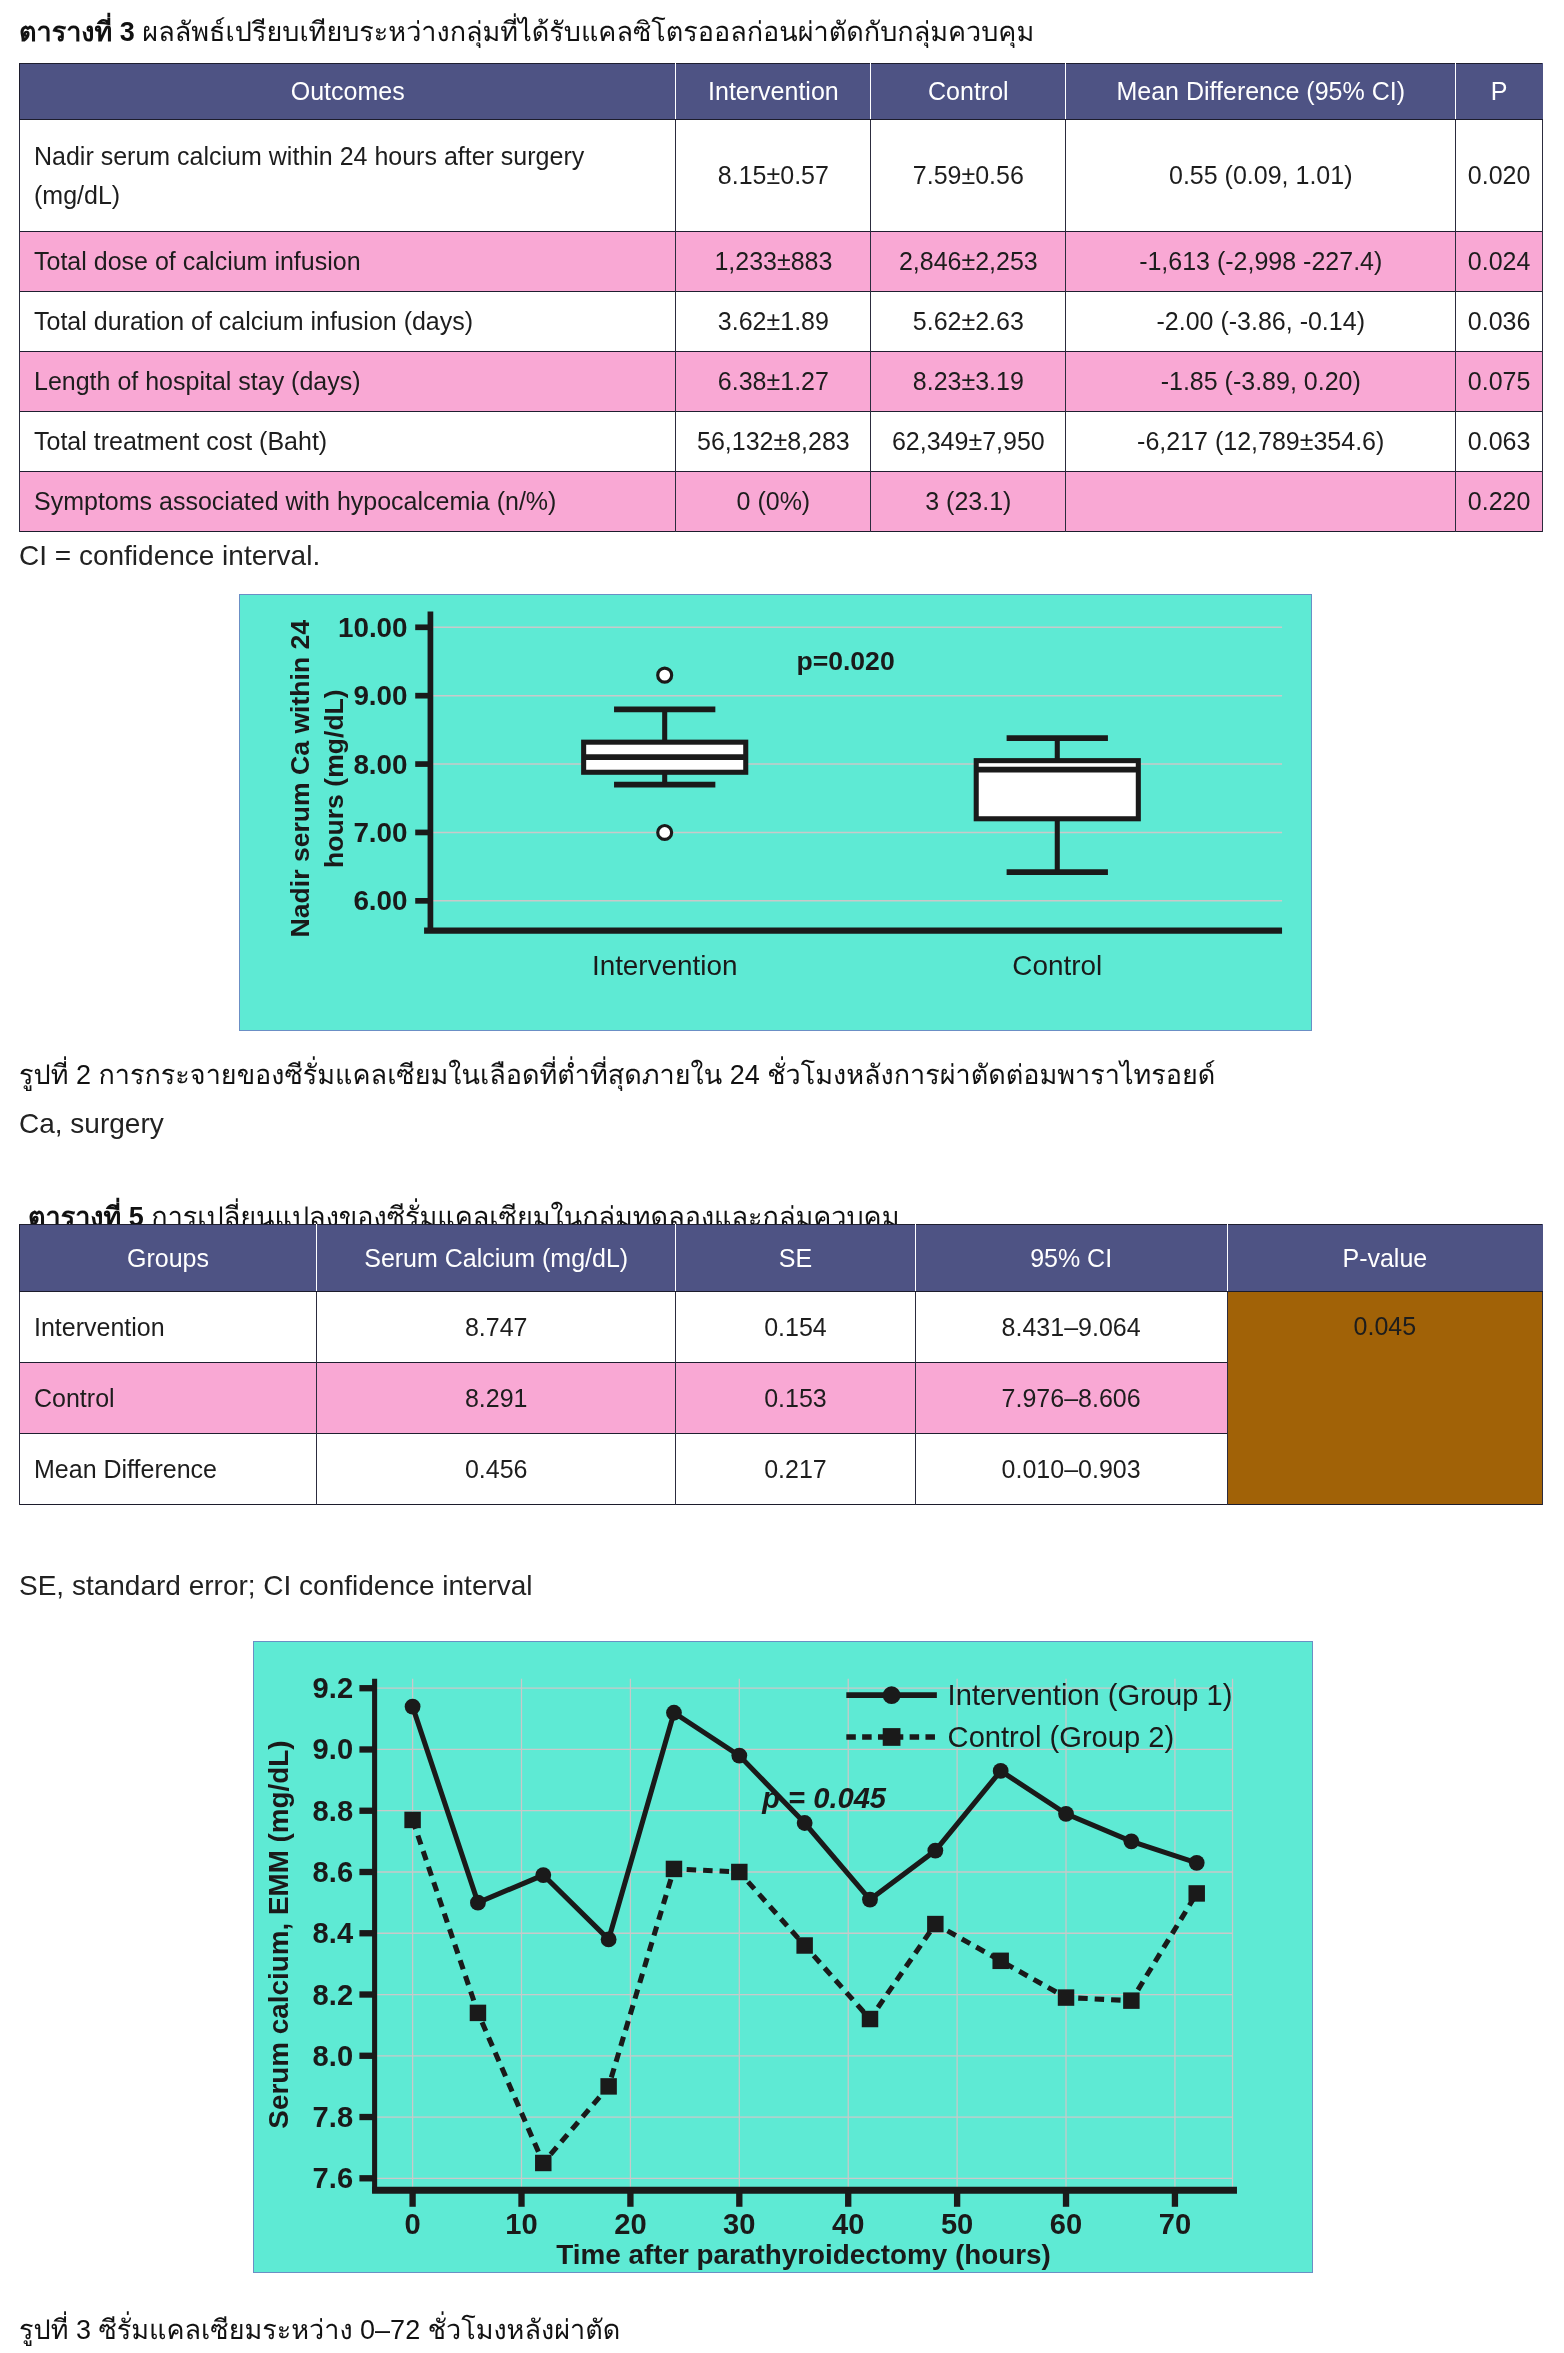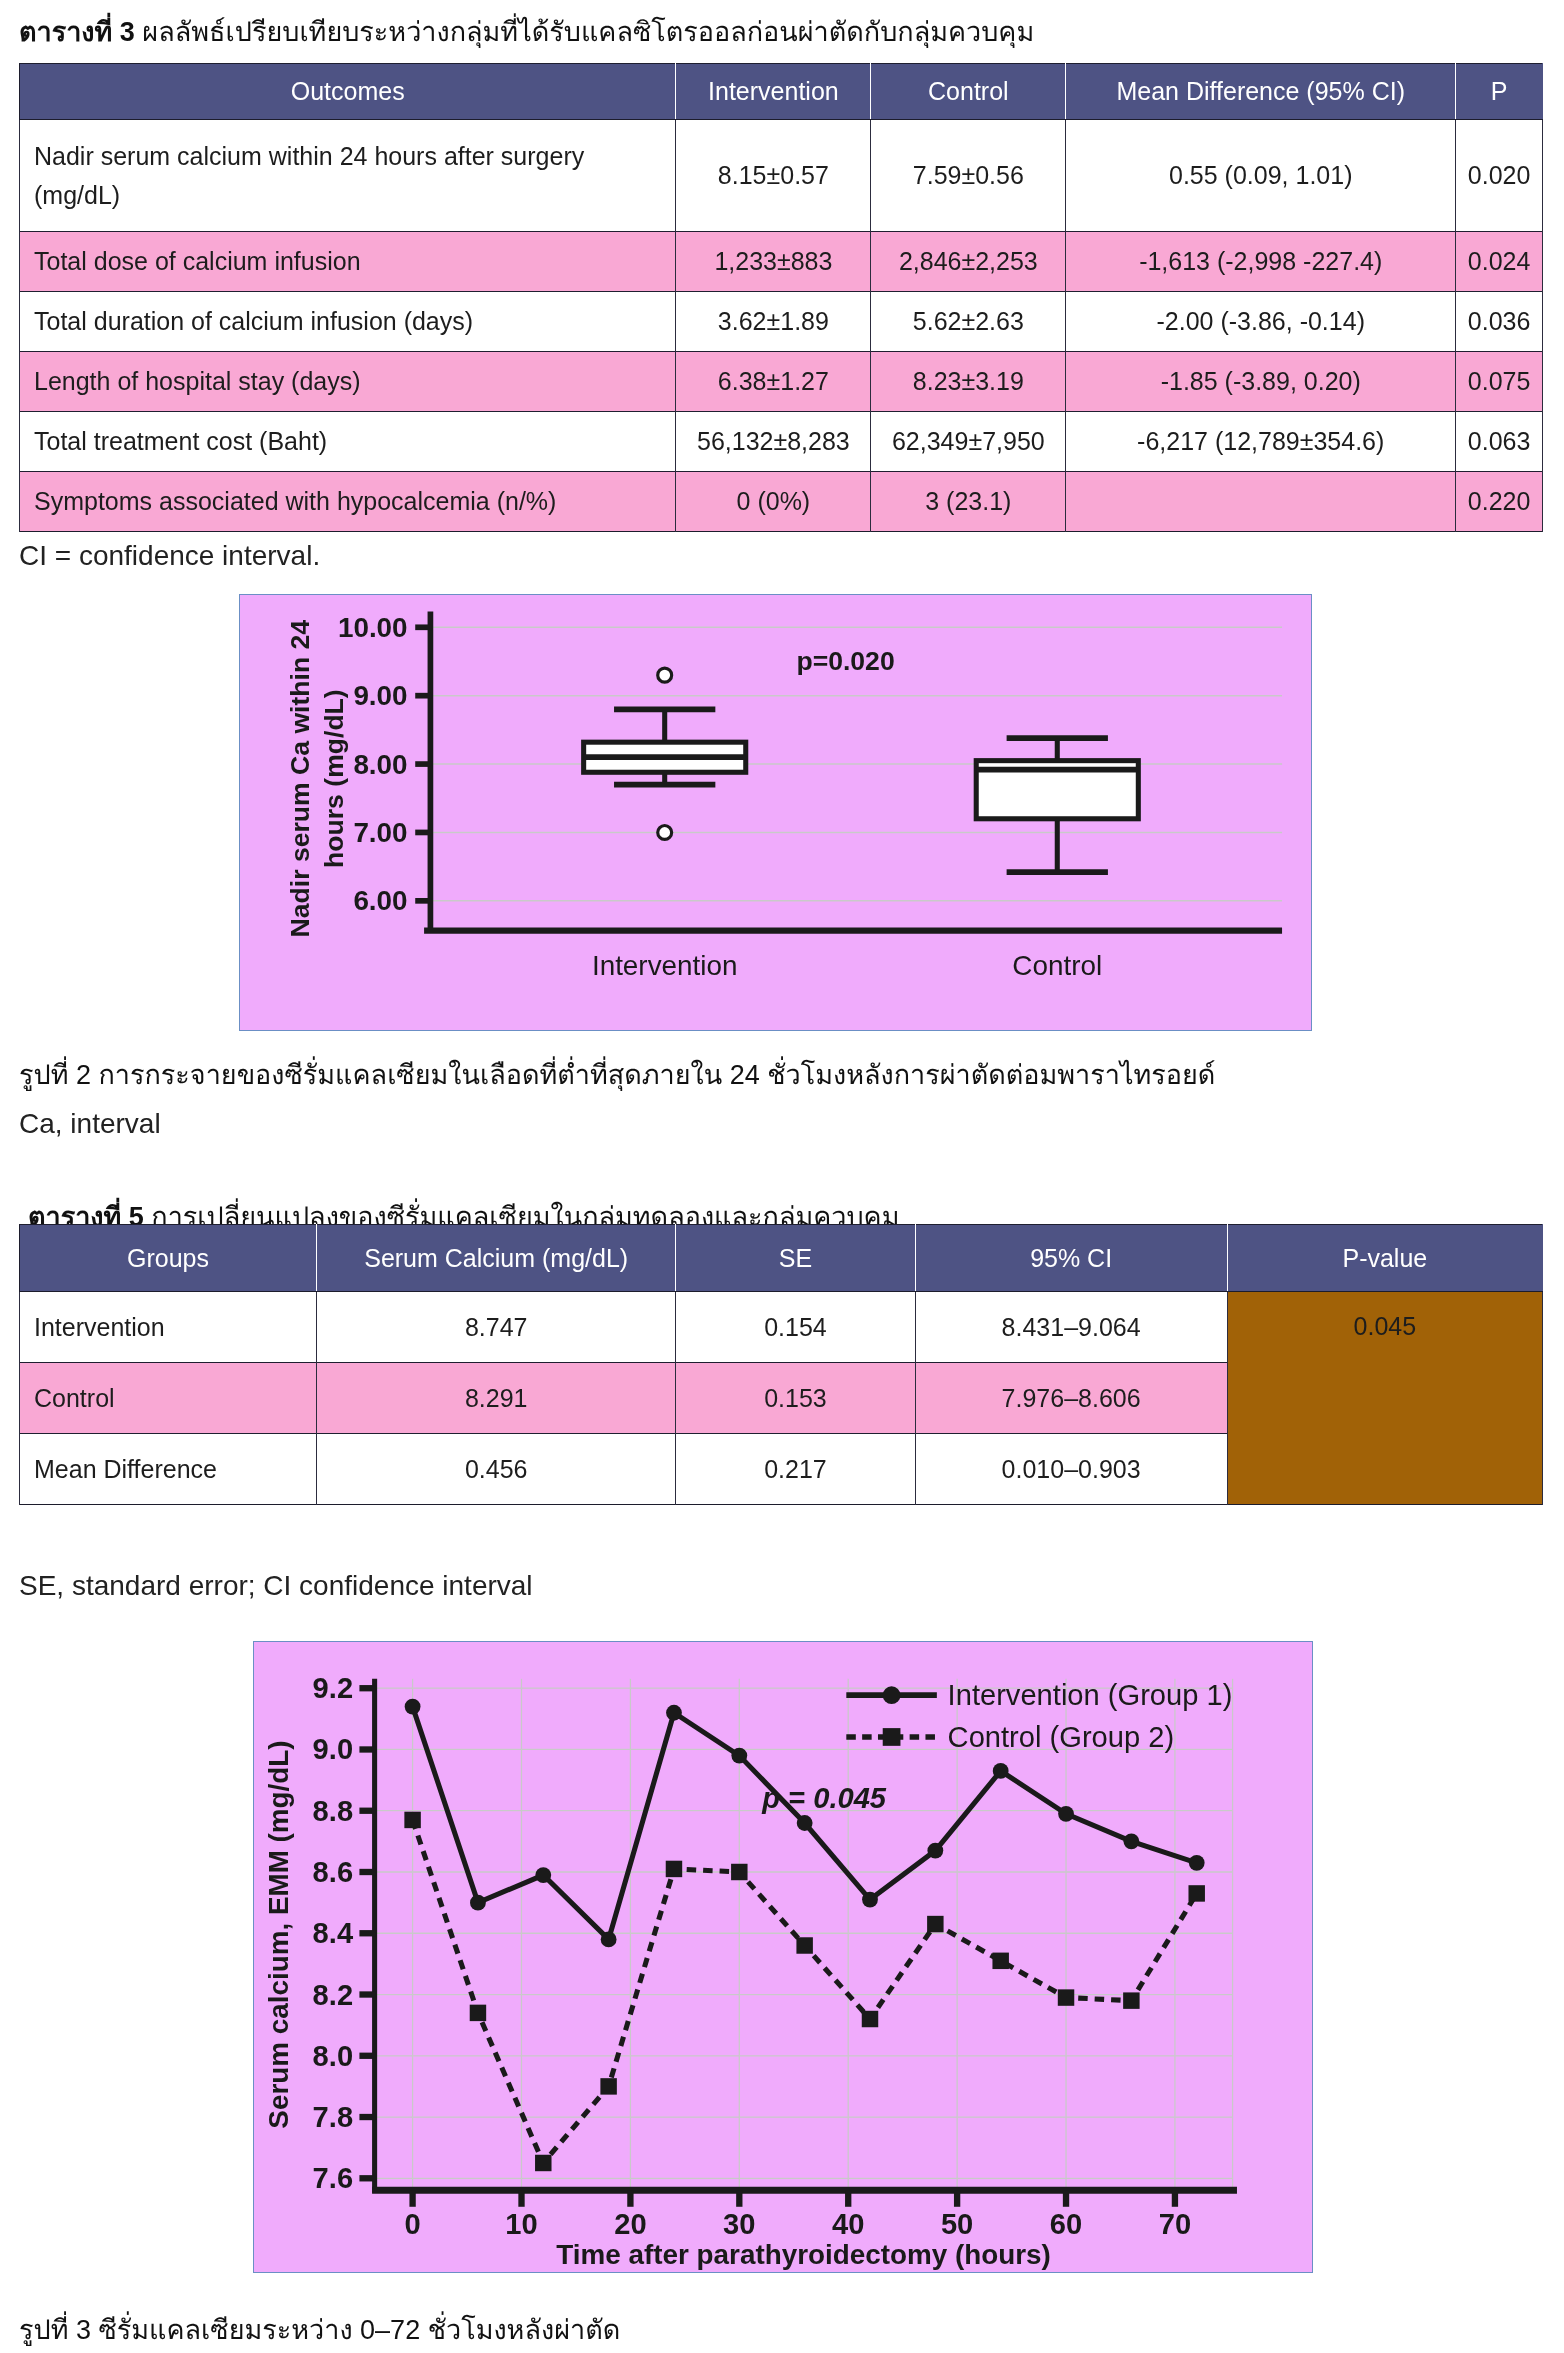--- a/index.html
+++ b/index.html
@@ -29,21 +29,21 @@
   table.data tr.shaded td{background:#f9a8d4;}
   table.data td.left{text-align:left; padding-left:14px; line-height:1.55;}
   #table3 tr{height:60px;}
   #table3 tr.tall{height:112px;}
   #table3 tr.head{height:56px;}
   #table5 tr{height:71px;}
   #table5 tr.head{height:67px;}
   #table5 td.pcell{vertical-align:top; padding-top:20px; background:#a16207;}
 
   
-  .figure{border:1.9px solid #6b8fc5; background:#f0abfc;}
+  .figure{border:1.9px solid #6b8fc5; background:#5eead4;}
   svg text{font-family:"Liberation Sans","DejaVu Sans",sans-serif; fill:#1a1a1a;}
 </style>
 </head>
 <body>
 
 <div class="page">
 
   <div class="abs title" style="left:19px; top:10px; width:1527px;">
     <span class="lbl">ตารางที่ 3</span><span> ผลลัพธ์เปรียบเทียบระหว่างกลุ่มที่ได้รับแคลซิโตรออลก่อนผ่าตัดกับกลุ่มควบคุม</span>
   </div>
@@ -150,21 +150,21 @@
         <line x1="1210" y1="437.64" x2="1370" y2="437.64" stroke="#1a1a1a" stroke-width="9"></line>
         <rect x="1162" y="261.5999999999999" width="256" height="91.80000000000007" fill="#ffffff" stroke="#1a1a1a" stroke-width="8"></rect>
         <line x1="1162" y1="275.64" x2="1418" y2="275.64" stroke="#1a1a1a" stroke-width="9"></line>
         <text x="1290" y="600" text-anchor="middle" font-size="44" font-weight="500">Control</text>
       </svg>
   </div>
 
   <div class="abs caption" style="left:19px; top:1053px; width:1527px;">
     <span class="lbl">รูปที่ 2</span><span> การกระจายของซีรั่มแคลเซียมในเลือดที่ต่ำที่สุดภายใน 24 ชั่วโมงหลังการผ่าตัดต่อมพาราไทรอยด์</span>
   </div>
-  <div class="abs note" style="left:19px; top:1108px;">Ca, interval</div>
+  <div class="abs note" style="left:19px; top:1108px;">Ca, surgery</div>
 
   <div class="abs title" style="left:28px; top:1195px; width:1521px;">
     <span class="lbl">ตารางที่ 5</span><span> การเปลี่ยนแปลงของซีรั่มแคลเซียมในกลุ่มทดลองและกลุ่มควบคุม</span>
   </div>
 
   <table class="data abs" id="table5" style="left:19px; top:1224px;">
     <colgroup>
       <col style="width:19.5%">
         <col style="width:23.6%">
         <col style="width:15.7%">

